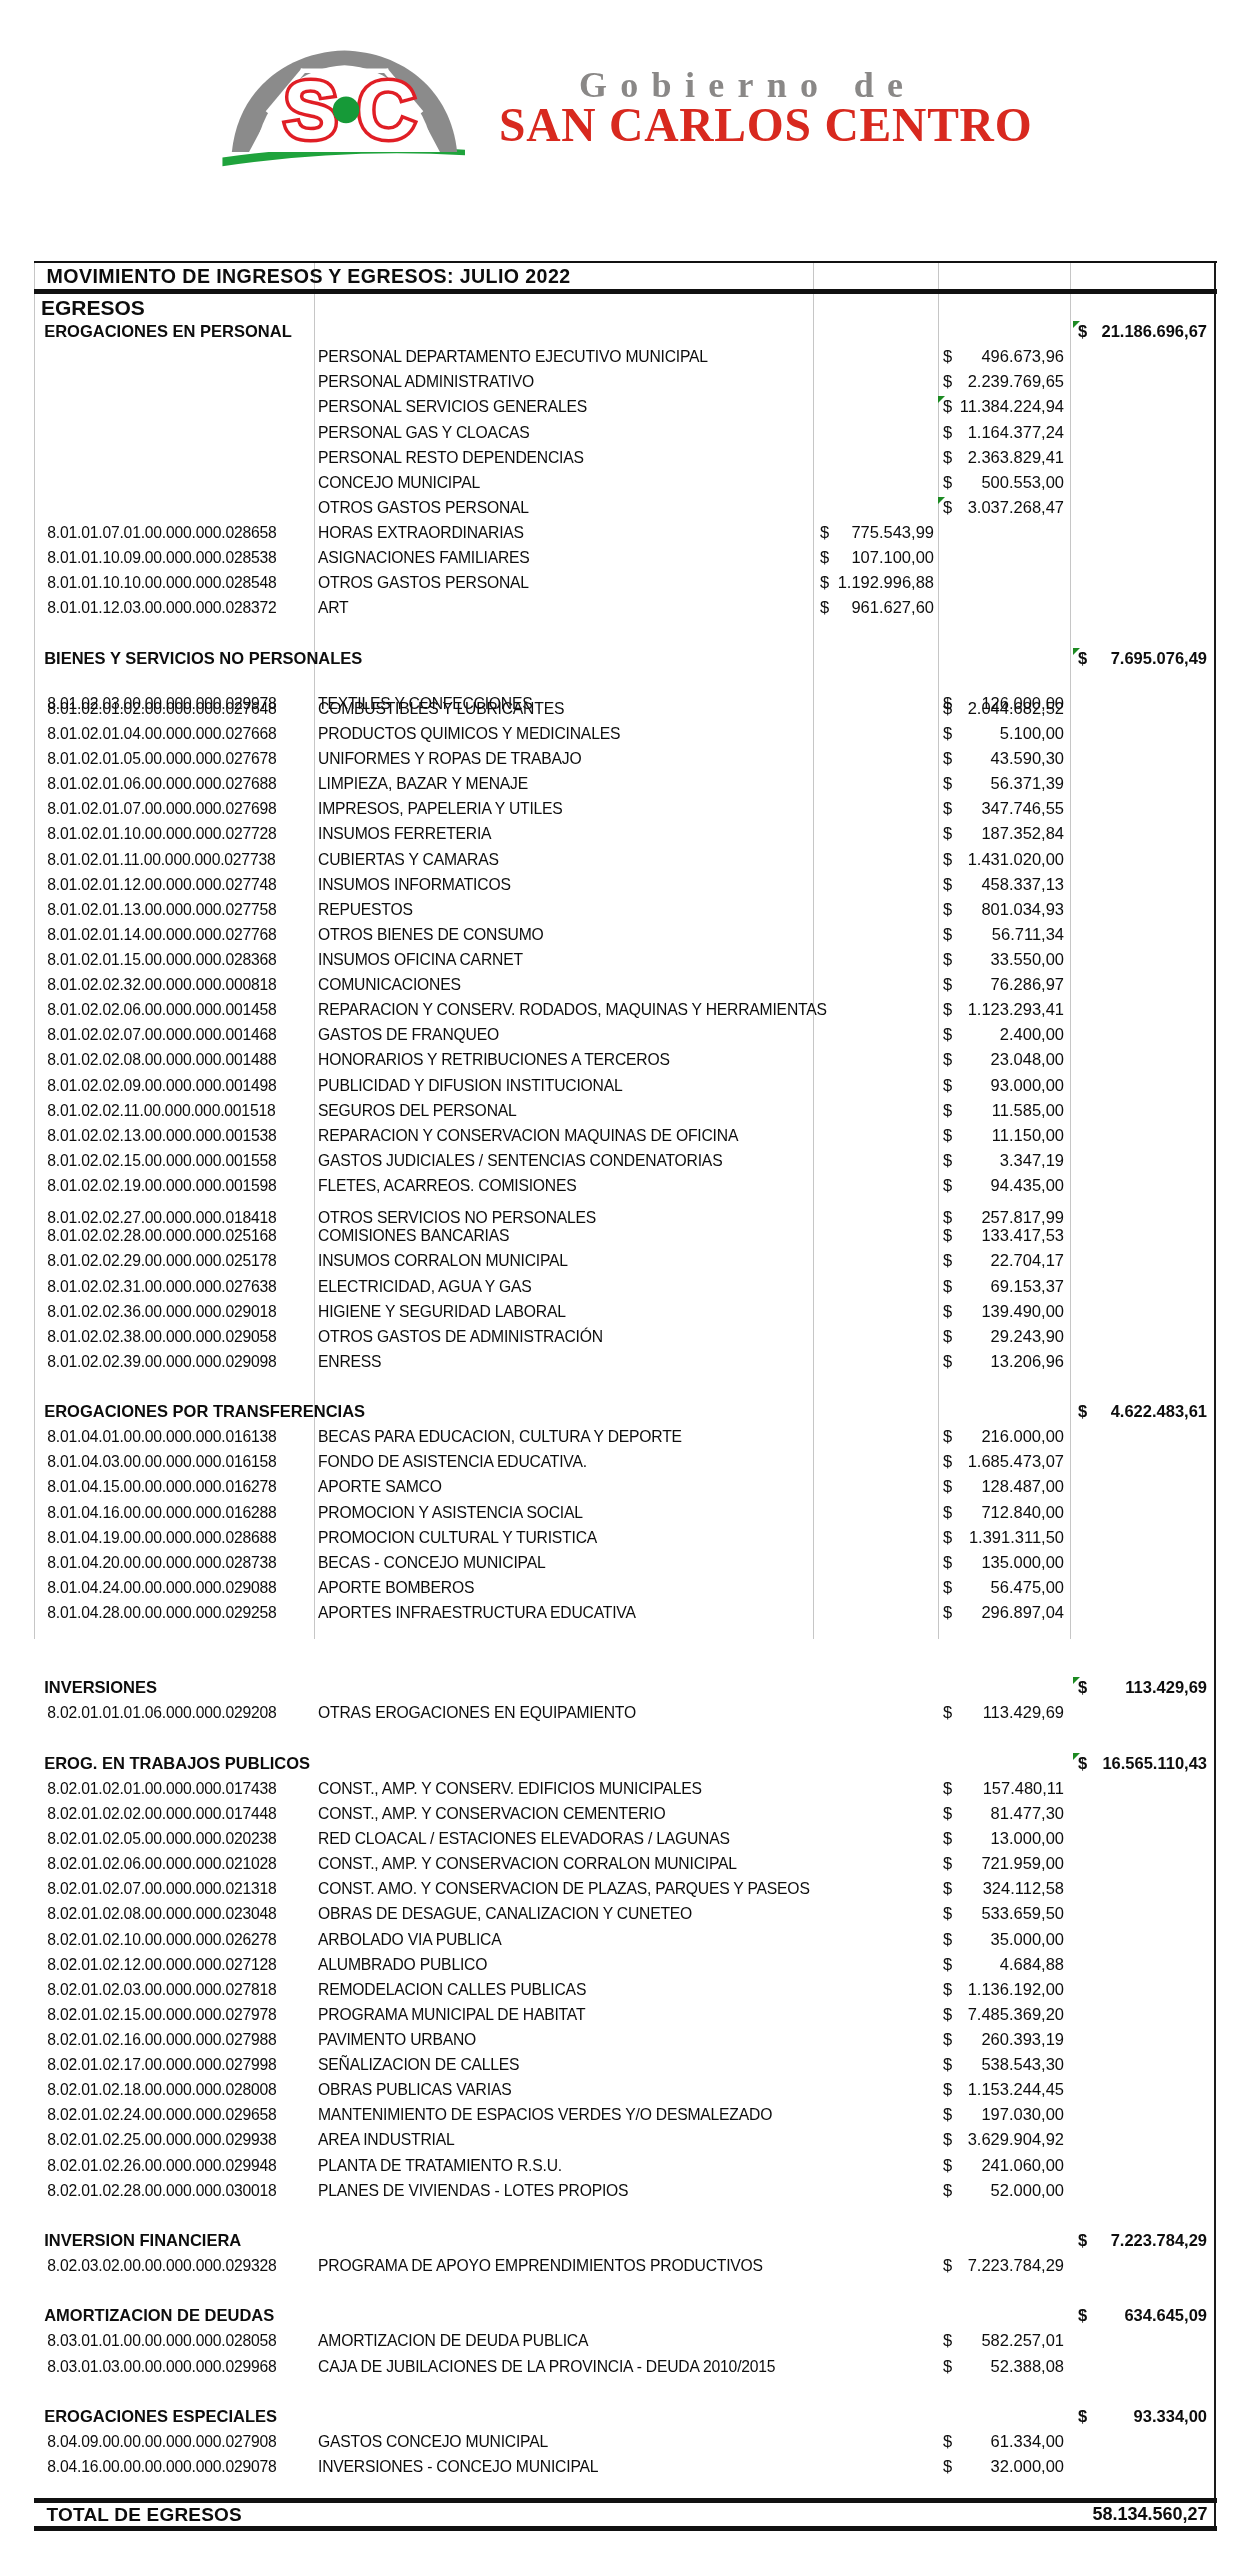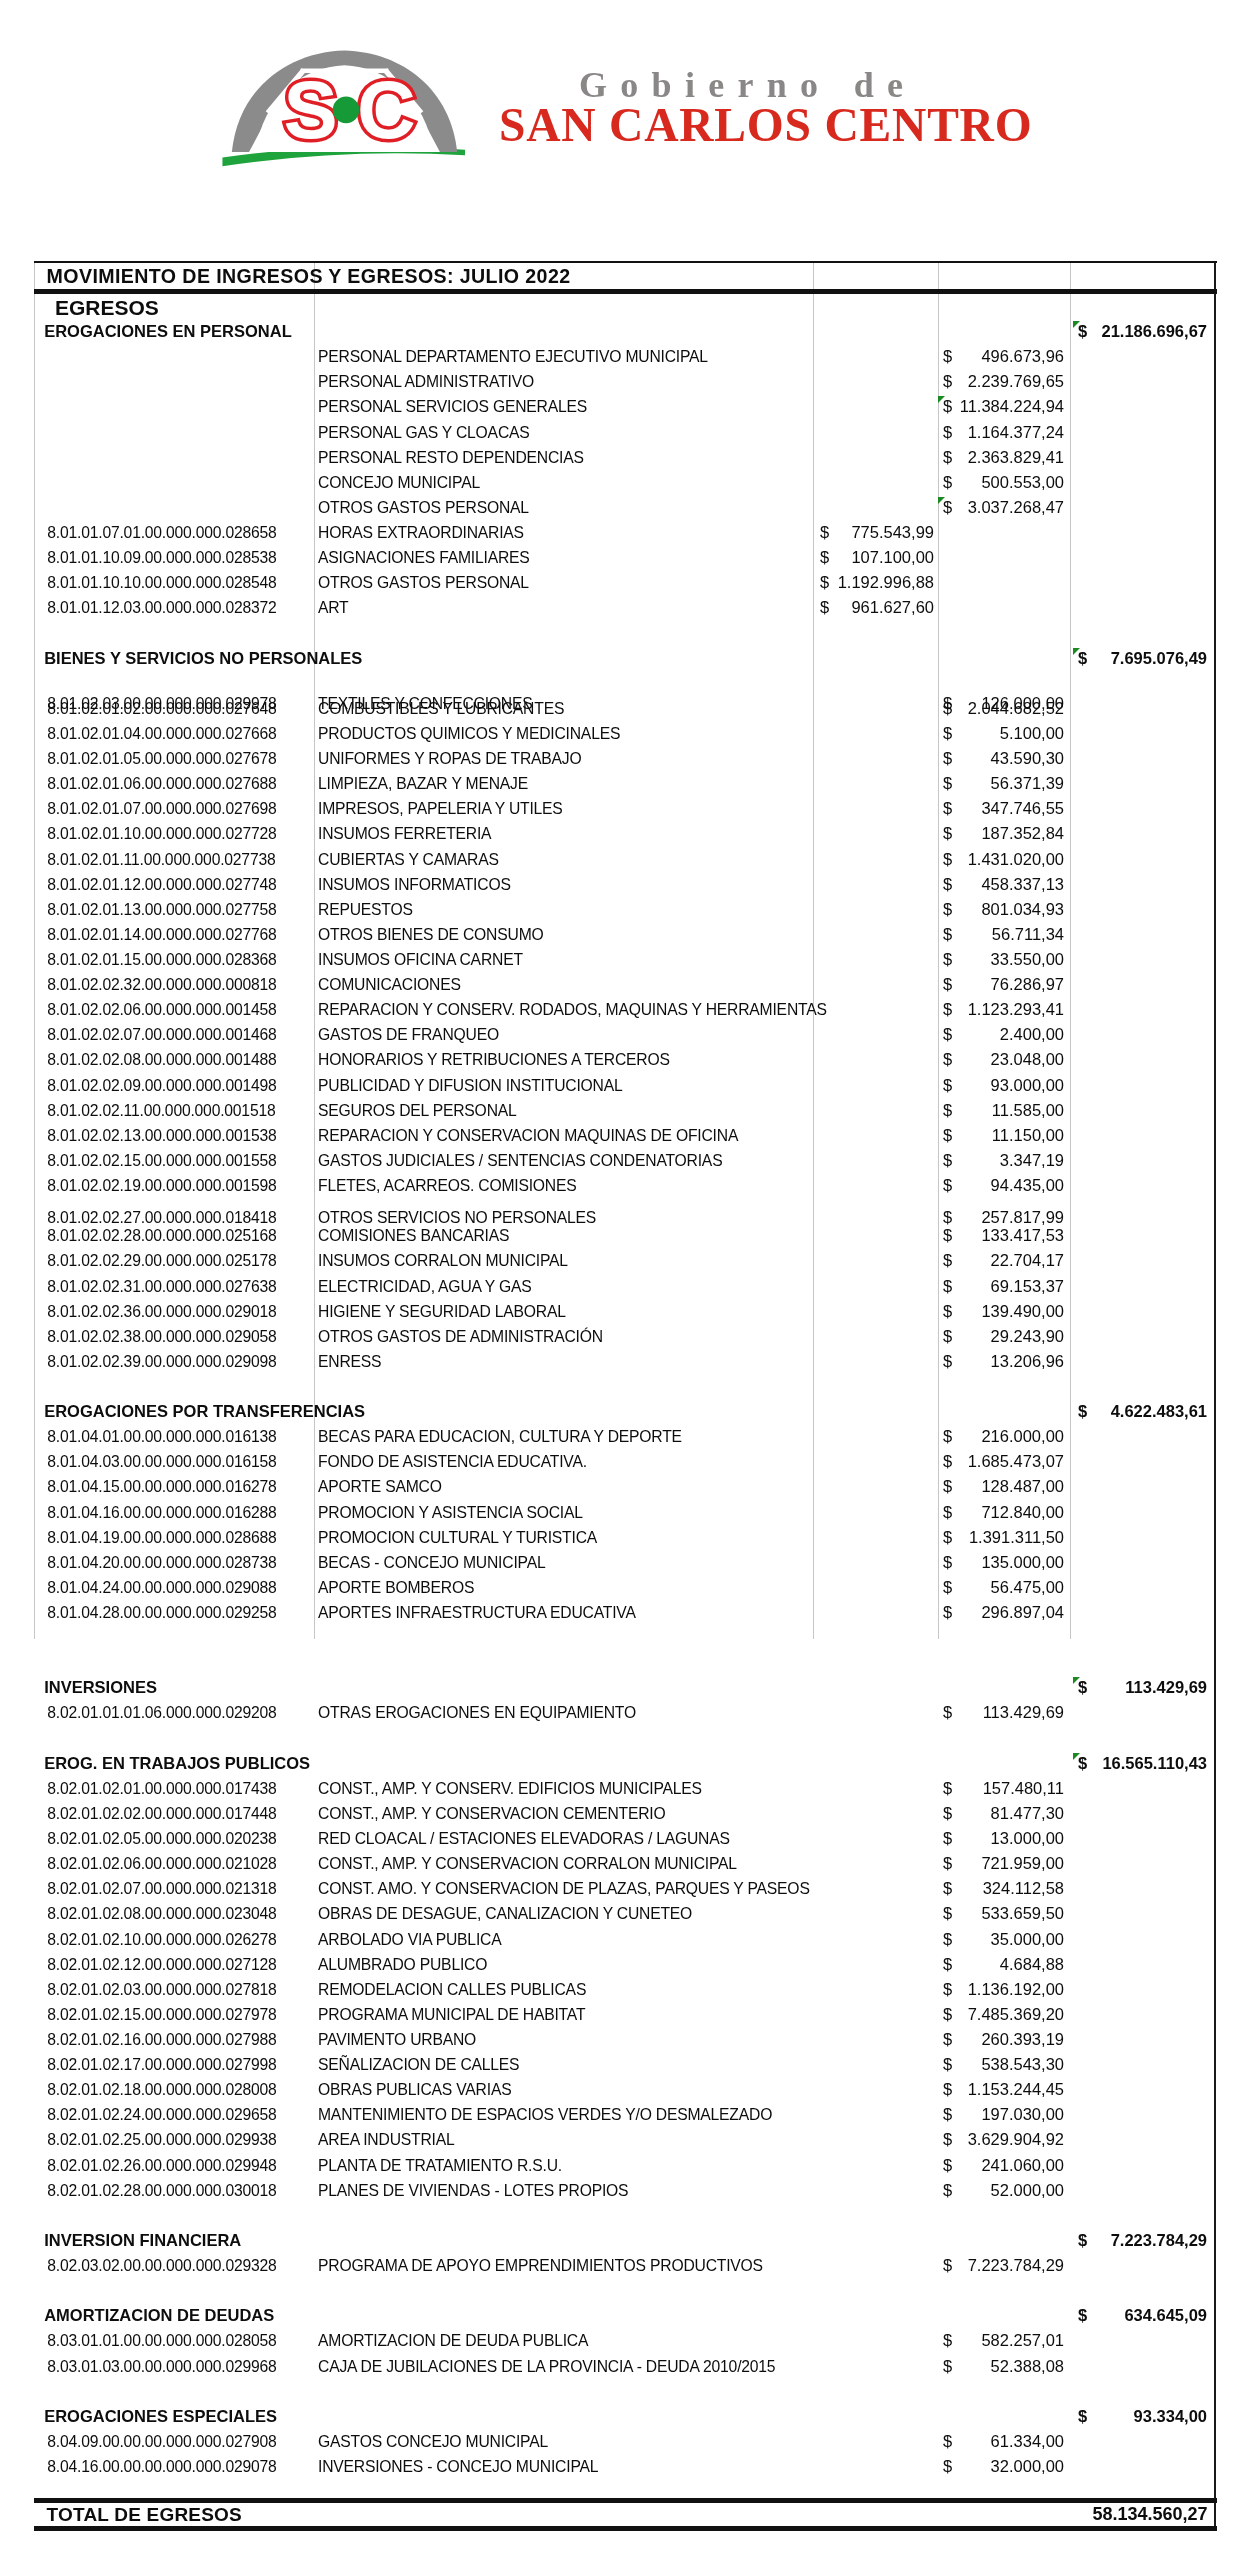--- a/index.html
+++ b/index.html
@@ -27,21 +27,21 @@
   #line-title{top:28px;height:4.7px;}
   #line-total-top{top:2237px;height:4.7px;}
   #line-total-bottom{top:2265px;height:4.7px;}
   .vline{position:absolute;top:0;width:0.8px;height:1378px;background:#c6c6c6;}
   #v0{left:0;}#v1{left:280px;}#v2{left:779px;}#v3{left:904px;}#v4{left:1036px;}
   #vright{position:absolute;left:1180px;top:0;width:2.4px;height:2270px;background:#1a1a1a;}
 
   #title-row{position:absolute;left:0;top:1.6px;width:1183px;height:27px;line-height:27px;}
   #title-row span{margin-left:12.6px;font-size:19.6px;font-weight:bold;letter-spacing:0.4px;white-space:nowrap;}
   #group-row{position:absolute;left:0;top:33px;width:1183px;height:27px;line-height:27px;}
-  #group-row span{margin-left:21px;font-size:21px;font-weight:bold;white-space:nowrap;}
+  #group-row span{margin-left:7px;font-size:21px;font-weight:bold;white-space:nowrap;}
 
   .trow{position:absolute;left:0;width:1183px;height:25px;line-height:25px;white-space:nowrap;}
   .sname{position:absolute;left:10.2px;top:0;font-weight:bold;font-size:16.5px;}
   .code{position:absolute;left:13.3px;top:0;font-size:15.7px;letter-spacing:-0.2px;}
   .desc{position:absolute;left:284px;top:0;font-size:15.7px;letter-spacing:-0.2px;}
   .amt{position:absolute;top:0;height:25px;display:flex;justify-content:space-between;align-items:center;}
   .cC{left:786px;width:114px;}
   .cD{left:909px;width:121px;}
   .cE{left:1044px;width:129px;font-weight:bold;}
   .tri{position:absolute;left:-5.5px;top:1.6px;width:0;height:0;

